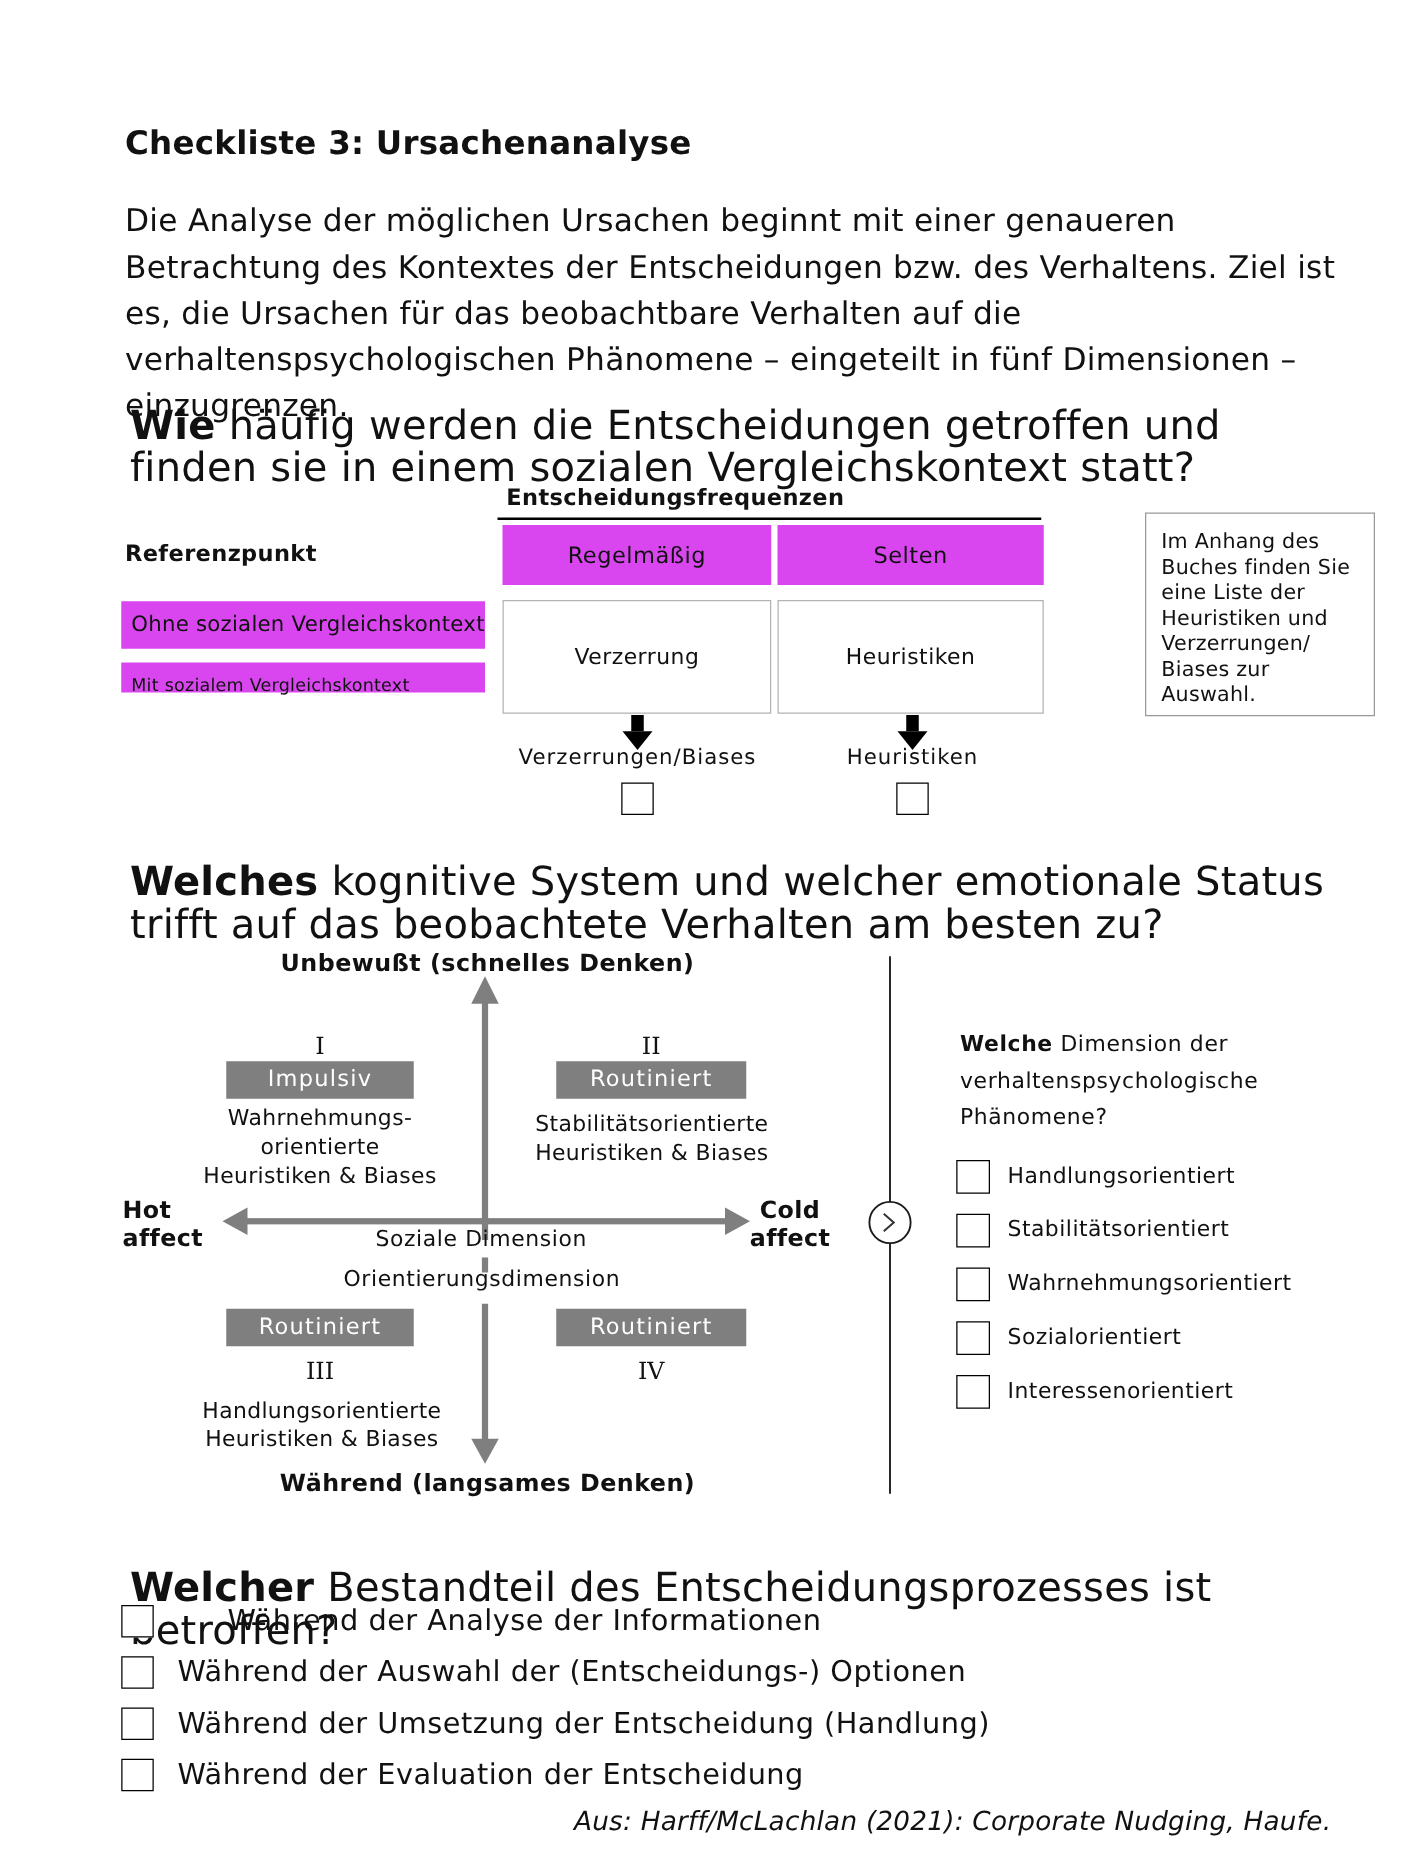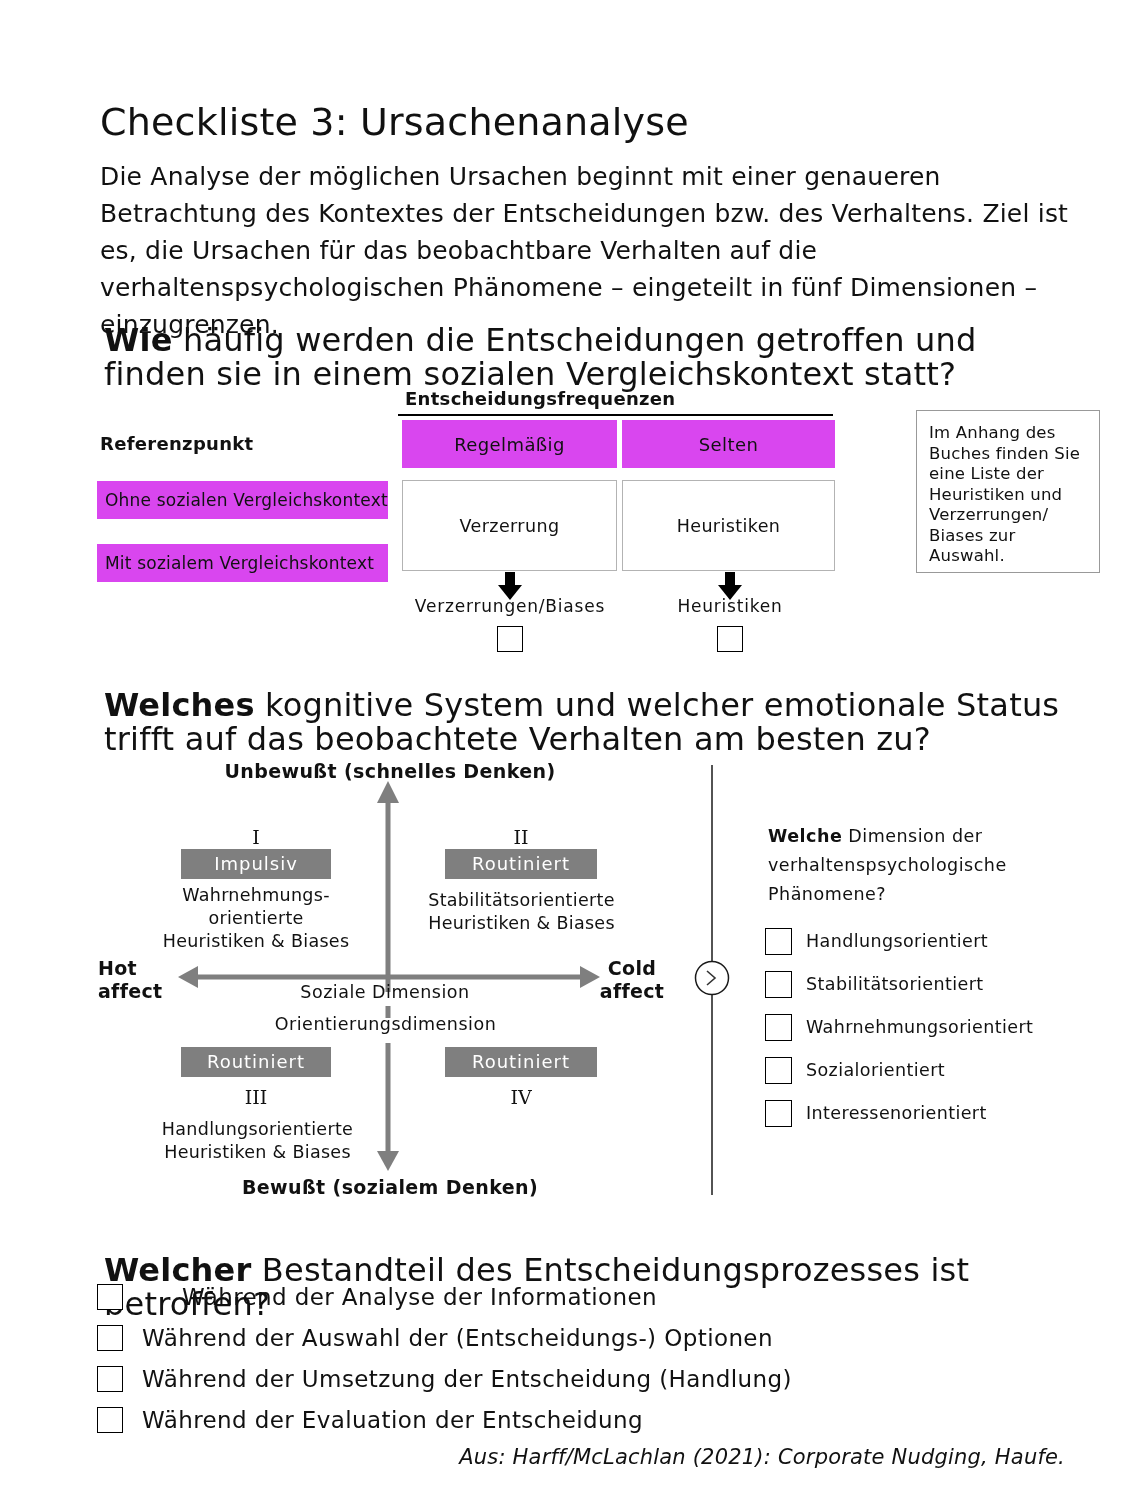--- a/index.html
+++ b/index.html
@@ -3,21 +3,21 @@
 <meta charset="utf-8">
 <style>
   html,body{margin:0;padding:0;background:#fff;}
   .page{position:relative;width:1125px;height:1500px;background:#ffffff;
         font-family:"DejaVu Sans","Liberation Sans",sans-serif;color:#111;overflow:hidden;}
   .abs{position:absolute;}
   .grp{display:contents;}
   .b{font-weight:bold;}
   .center{text-align:center;}
   .pre{white-space:pre-line;}
-  .title{left:100px;top:100px;font-size:38px;font-weight:normal;letter-spacing:.2px;}
+  .title{left:100px;top:100px;font-size:26px;font-weight:bold;letter-spacing:.2px;}
   .intro{left:100px;top:158px;width:985px;font-size:25px;line-height:37px;letter-spacing:.2px;}
   .qhead{left:104px;font-size:32px;line-height:34px;letter-spacing:.2px;margin-top:10px;}
   .lightcell{background:#d946ef;}
   .whitecell{background:#fff;border:1px solid #b3b3b3;box-sizing:border-box;}
   .cellmid{display:flex;align-items:center;justify-content:center;font-size:17.5px;letter-spacing:.4px;}
   .checkbox{border:1.6px solid #000;background:#fff;box-sizing:border-box;}
   .darrow-stem{width:10px;height:13px;background:#000;margin:0 auto;}
   .darrow-head{width:0;height:0;border-left:12px solid transparent;border-right:12px solid transparent;border-top:15px solid #000;margin:0 auto;}
   .notebox{border:1px solid #999;box-sizing:border-box;padding:12px 12px;font-size:16.5px;line-height:20.5px;letter-spacing:.2px;margin-left:28px;}
   .qbox{background:#7f7f7f;color:#ffffff;text-align:center;font-size:18px;letter-spacing:1px;line-height:30px;height:30px;box-sizing:border-box;}
@@ -48,21 +48,21 @@
   <div class="grp">
     <div class="abs b" style="left:405px;top:388px;font-size:18px;letter-spacing:.3px;">Entscheidungsfrequenzen</div>
     <div class="abs" style="left:398px;top:414px;width:435px;height:2px;background:#000;"></div>
 
     <div class="abs lightcell cellmid" style="left:402px;top:420px;width:215px;height:48px;font-size:18px;">Regelmäßig</div>
     <div class="abs lightcell cellmid" style="left:622px;top:420px;width:213px;height:48px;font-size:18px;">Selten</div>
 
     <div class="abs b" style="left:100px;top:433px;font-size:18px;letter-spacing:.3px;">Referenzpunkt</div>
 
     <div class="abs lightcell" style="left:97px;top:481px;width:291px;height:38px;font-size:17px;line-height:38px;padding-left:8px;box-sizing:border-box;letter-spacing:.2px;">Ohne sozialen Vergleichskontext</div>
-    <div class="abs lightcell" style="left:97px;top:544px;width:291px;height:38px;font-size:17px;line-height:38px;padding-left:8px;box-sizing:border-box;letter-spacing:.2px;">Mit sozialem Vergleichskontext</div>
+    <div class="abs lightcell" style="left:97px;top:530px;width:291px;height:24px;font-size:14px;line-height:38px;padding-left:8px;box-sizing:border-box;letter-spacing:.2px;">Mit sozialem Vergleichskontext</div>
 
     <div class="abs whitecell cellmid" style="left:402px;top:480px;width:215px;height:91px;">Verzerrung</div>
     <div class="abs whitecell cellmid" style="left:622px;top:480px;width:213px;height:91px;">Heuristiken</div>
 
     <div class="abs" style="left:498px;top:572px;width:24px;">
       <div class="darrow-stem"></div>
         <div class="darrow-head"></div>
     </div>
     <div class="abs" style="left:718px;top:572px;width:24px;">
       <div class="darrow-stem"></div>
@@ -128,21 +128,21 @@
     <div class="abs dimlabel center" style="left:268px;top:1014px;width:235px;">Orientierungsdimension</div>
 
     <div class="abs qbox" style="left:181px;top:1047px;width:150px;">Routiniert</div>
     <div class="abs numeral" style="left:206px;top:1086px;width:100px;">III</div>
     <div class="abs qdesc center pre" style="left:140px;top:1118px;width:235px;">Handlungsorientierte
 Heuristiken &amp; Biases</div>
 
     <div class="abs qbox" style="left:445px;top:1047px;width:152px;">Routiniert</div>
     <div class="abs numeral" style="left:471px;top:1086px;width:100px;">IV</div>
 
-    <div class="abs b center" style="left:160px;top:1176px;width:460px;font-size:19px;letter-spacing:.4px;">Bewußt (sozialem Denken)</div>
+    <div class="abs b center" style="left:160px;top:1176px;width:460px;font-size:19px;letter-spacing:.4px;">Während (langsames Denken)</div>
 
     
     <div class="grp">
       <div class="abs rp-head" style="left:768px;top:822px;width:288px;">
         <span class="b">Welche</span><span> Dimension der verhaltenspsychologische Phänomene?</span>
       </div>
       <div class="abs checkbox" style="left:765px;top:928px;width:27px;height:27px;"></div>
       <div class="abs rp-label" style="left:806px;top:928px;">Handlungsorientiert</div>
       <div class="abs checkbox" style="left:765px;top:971px;width:27px;height:27px;"></div>
       <div class="abs rp-label" style="left:806px;top:971px;">Stabilitätsorientiert</div>

